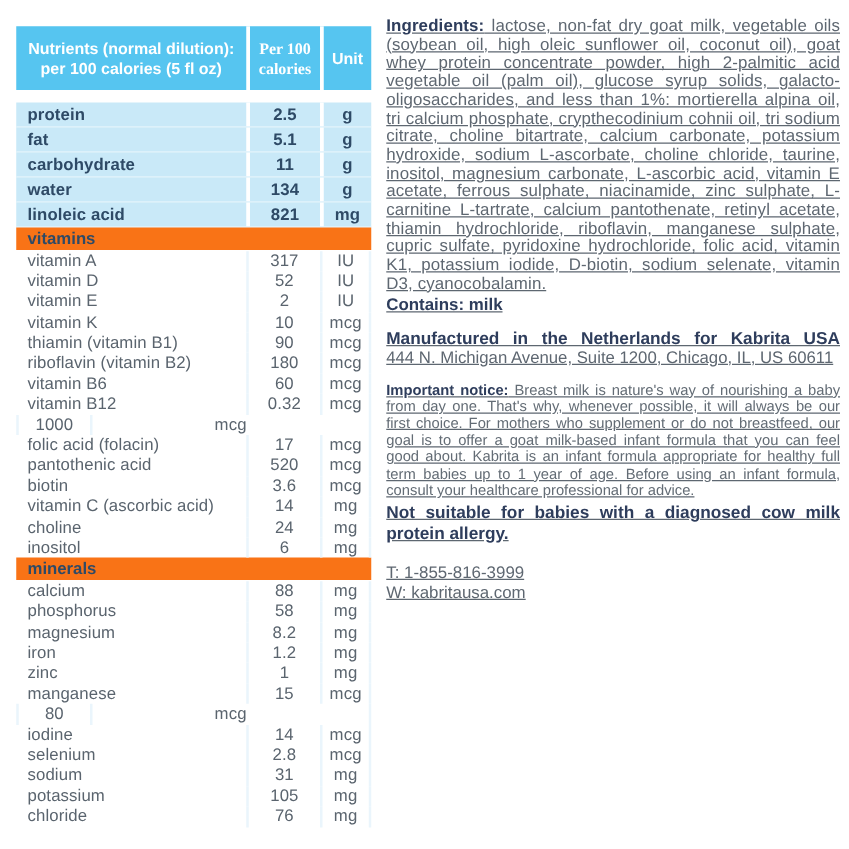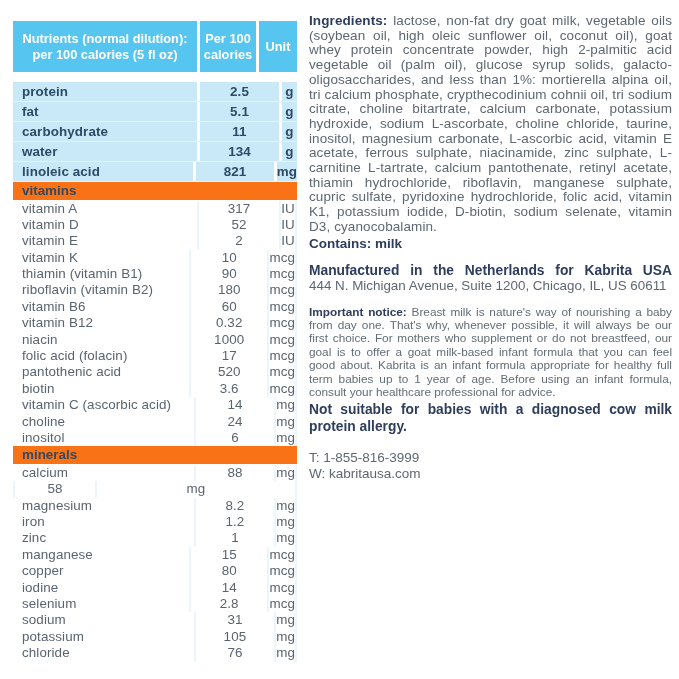--- a/index.html
+++ b/index.html
@@ -9,44 +9,44 @@
     overflow:hidden;
   }
   .page { position:relative; width:679px; height:679px; background:#fff; }
 
   
   .ntable { position:absolute; left:13px; top:21px; width:284px; }
   .thead { display:flex; background:#56c5f0; color:#fff; font-weight:bold; }
   .th { display:flex; flex-direction:column; align-items:center; justify-content:center;
         text-align:center; font-size:12.8px; line-height:16px; min-height:51px; box-sizing:border-box; }
   .th-1 { width:184px; padding:4px 2px; }
-  .th-2 { width:59px; border-left:3px solid #fff; padding:4px 1px; }
+  .th-2 { width:59px; border-left:3px solid #fff; padding:4px 1px;font-family:Liberation Serif, serif; }
   .th-3 { flex:1; border-left:3px solid #fff; padding:4px 1px; }
 
   .tbody { margin-top:10px; }
   .row { display:flex; color:#5a646e; font-size:13.4px; letter-spacing:0.1px; }
   .cell { box-sizing:border-box; }
   .c1 { width:184px; padding-left:9px; text-align:left; white-space:nowrap; overflow:hidden; }
-  .c2 { width:82px; text-align:center; }
+  .c2 { width:59px; text-align:center; }
   .c3 { flex:1; text-align:center; }
 
   .row.hl { background:#c9e9f8; font-weight:bold; color:#2e4a66;
             height:19px; line-height:19px; border-bottom:1.5px solid #e3f4fc; }
   .row.hl .c2, .row.hl .c3 { border-left:3px solid #fff; }
 
   .row.norm { height:16.4px; line-height:16.4px; }
   .row.norm .c2 { border-left:2px solid #eaf5fc; }
   .row.norm .c3 { border-left:2px solid #eaf5fc; border-right:2px solid #eaf5fc; }
 
   .section-row { background:#f97316; font-weight:bold; color:#2e4a66;
                  height:17.5px; line-height:17.5px; padding-left:9px;
                  font-size:13.4px; margin-bottom:1px; }
 
   
-  .info { position:absolute; left:309px; top:14px; width:363px; color:#5e6771; }
+  .info { position:absolute; left:309px; top:14px; width:363px; color:#5e6771;text-decoration:underline; }
   .para { margin:0; }
   .ingredients { font-size:13.5px; line-height:14.7px; text-align:justify; letter-spacing:0.1px; }
   .bold-navy { font-weight:bold; color:#2e3d5c; }
   .contains { font-size:13.5px; line-height:15px; font-weight:bold; color:#2e3d5c; margin-top:1px; }
   .manuf1 { margin-top:12px; font-size:13.8px; font-weight:bold; color:#2e3d5c;
             text-align:justify; text-align-last:justify; }
   .manuf2 { font-size:13.4px; line-height:15px; }
   .notice { margin-top:13px; font-size:11.8px; line-height:13.4px; text-align:justify; color:#636c75; }
   .notsuitable { margin-top:3px; font-size:13.8px; line-height:16.5px; font-weight:bold;
                  color:#2e3d5c; text-align:justify; }
@@ -132,21 +132,20 @@
           <div class="cell c1">vitamin B6</div>
           <div class="cell c2">60</div>
           <div class="cell c3">mcg</div>
         </div>
         <div class="row norm">
           <div class="cell c1">vitamin B12</div>
           <div class="cell c2">0.32</div>
           <div class="cell c3">mcg</div>
         </div>
         <div class="row norm">
-          <div class="cell c1">niacin</div>
           <div class="cell c2">1000</div>
           <div class="cell c3">mcg</div>
         </div>
         <div class="row norm">
           <div class="cell c1">folic acid (folacin)</div>
           <div class="cell c2">17</div>
           <div class="cell c3">mcg</div>
         </div>
         <div class="row norm">
           <div class="cell c1">pantothenic acid</div>
@@ -173,20 +172,21 @@
           <div class="cell c2">6</div>
           <div class="cell c3">mg</div>
         </div>
         <div class="section-row">minerals</div>
         <div class="row norm">
           <div class="cell c1">calcium</div>
           <div class="cell c2">88</div>
           <div class="cell c3">mg</div>
         </div>
         <div class="row norm">
+          <div class="cell c1">phosphorus</div>
           <div class="cell c2">58</div>
           <div class="cell c3">mg</div>
         </div>
         <div class="row norm">
           <div class="cell c1">magnesium</div>
           <div class="cell c2">8.2</div>
           <div class="cell c3">mg</div>
         </div>
         <div class="row norm">
           <div class="cell c1">iron</div>
@@ -197,21 +197,20 @@
           <div class="cell c1">zinc</div>
           <div class="cell c2">1</div>
           <div class="cell c3">mg</div>
         </div>
         <div class="row norm">
           <div class="cell c1">manganese</div>
           <div class="cell c2">15</div>
           <div class="cell c3">mcg</div>
         </div>
         <div class="row norm">
-          <div class="cell c1">copper</div>
           <div class="cell c2">80</div>
           <div class="cell c3">mcg</div>
         </div>
         <div class="row norm">
           <div class="cell c1">iodine</div>
           <div class="cell c2">14</div>
           <div class="cell c3">mcg</div>
         </div>
         <div class="row norm">
           <div class="cell c1">selenium</div>

